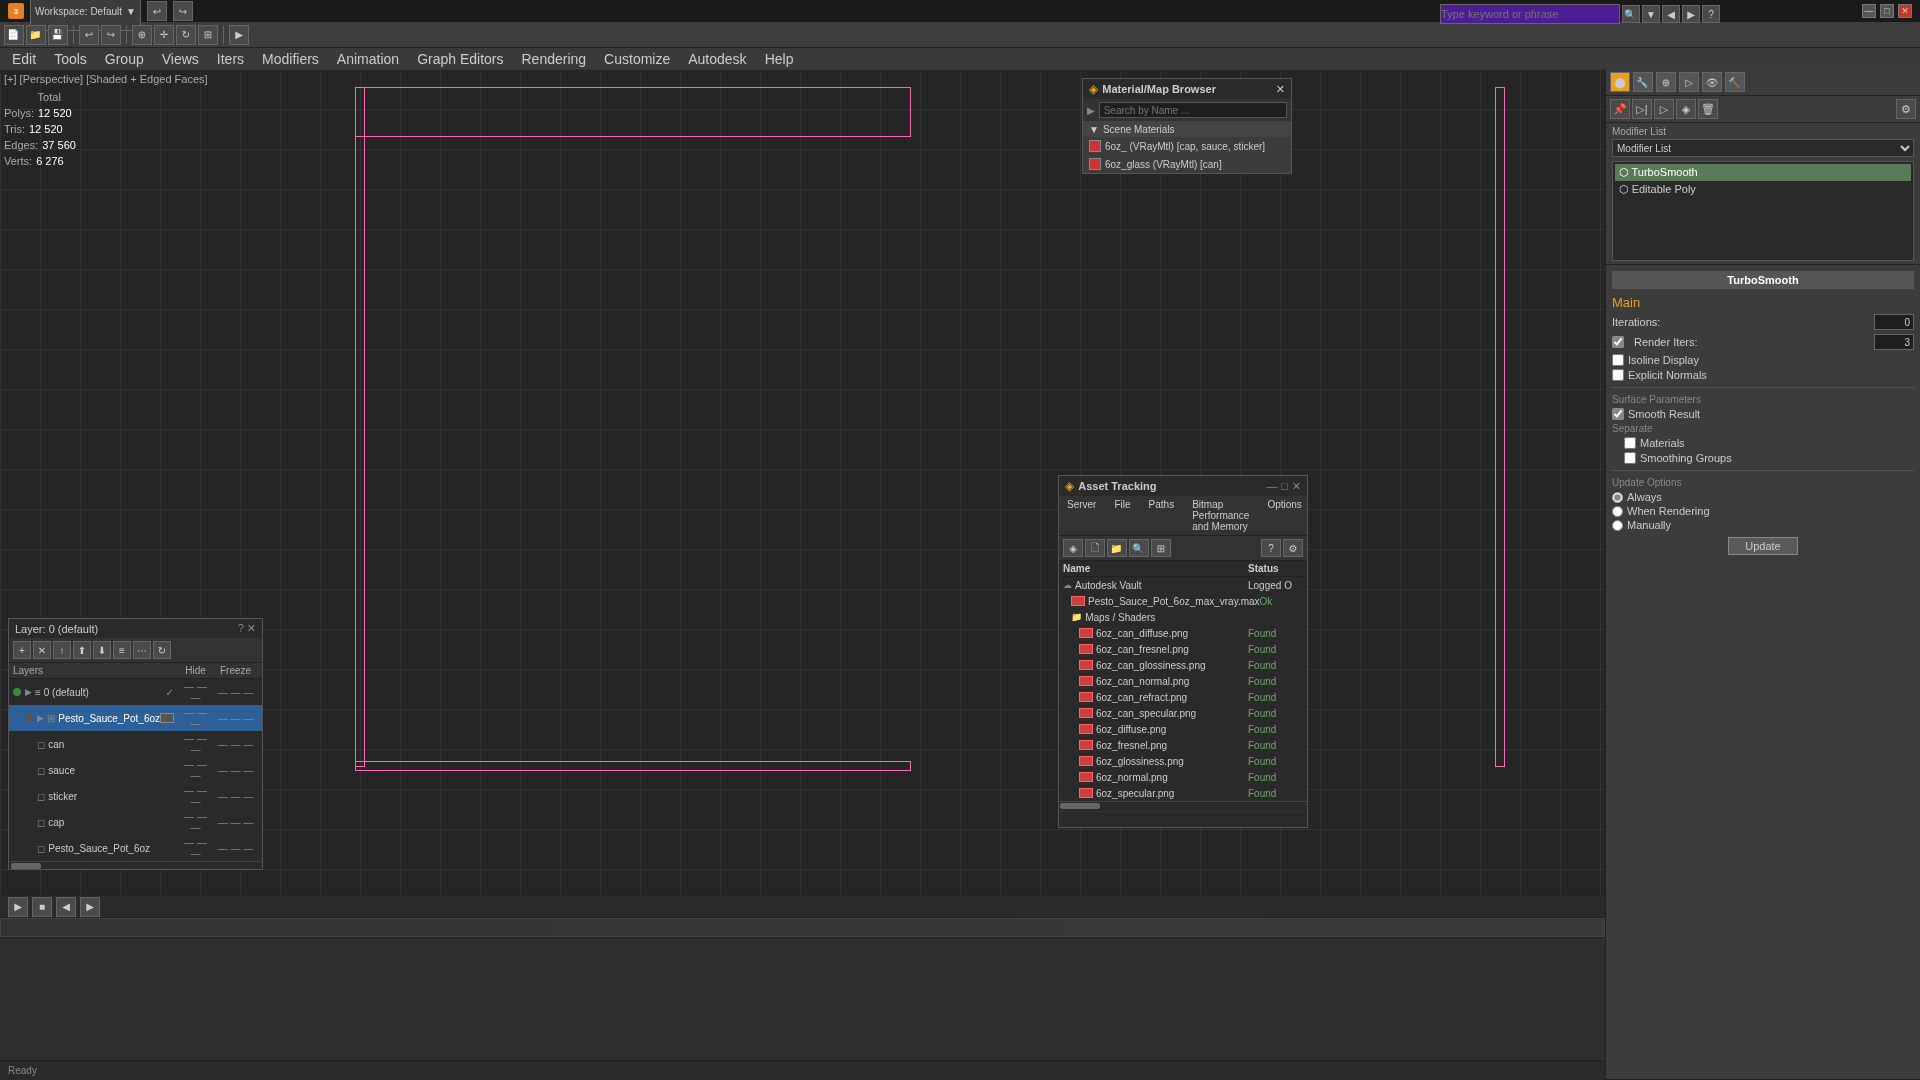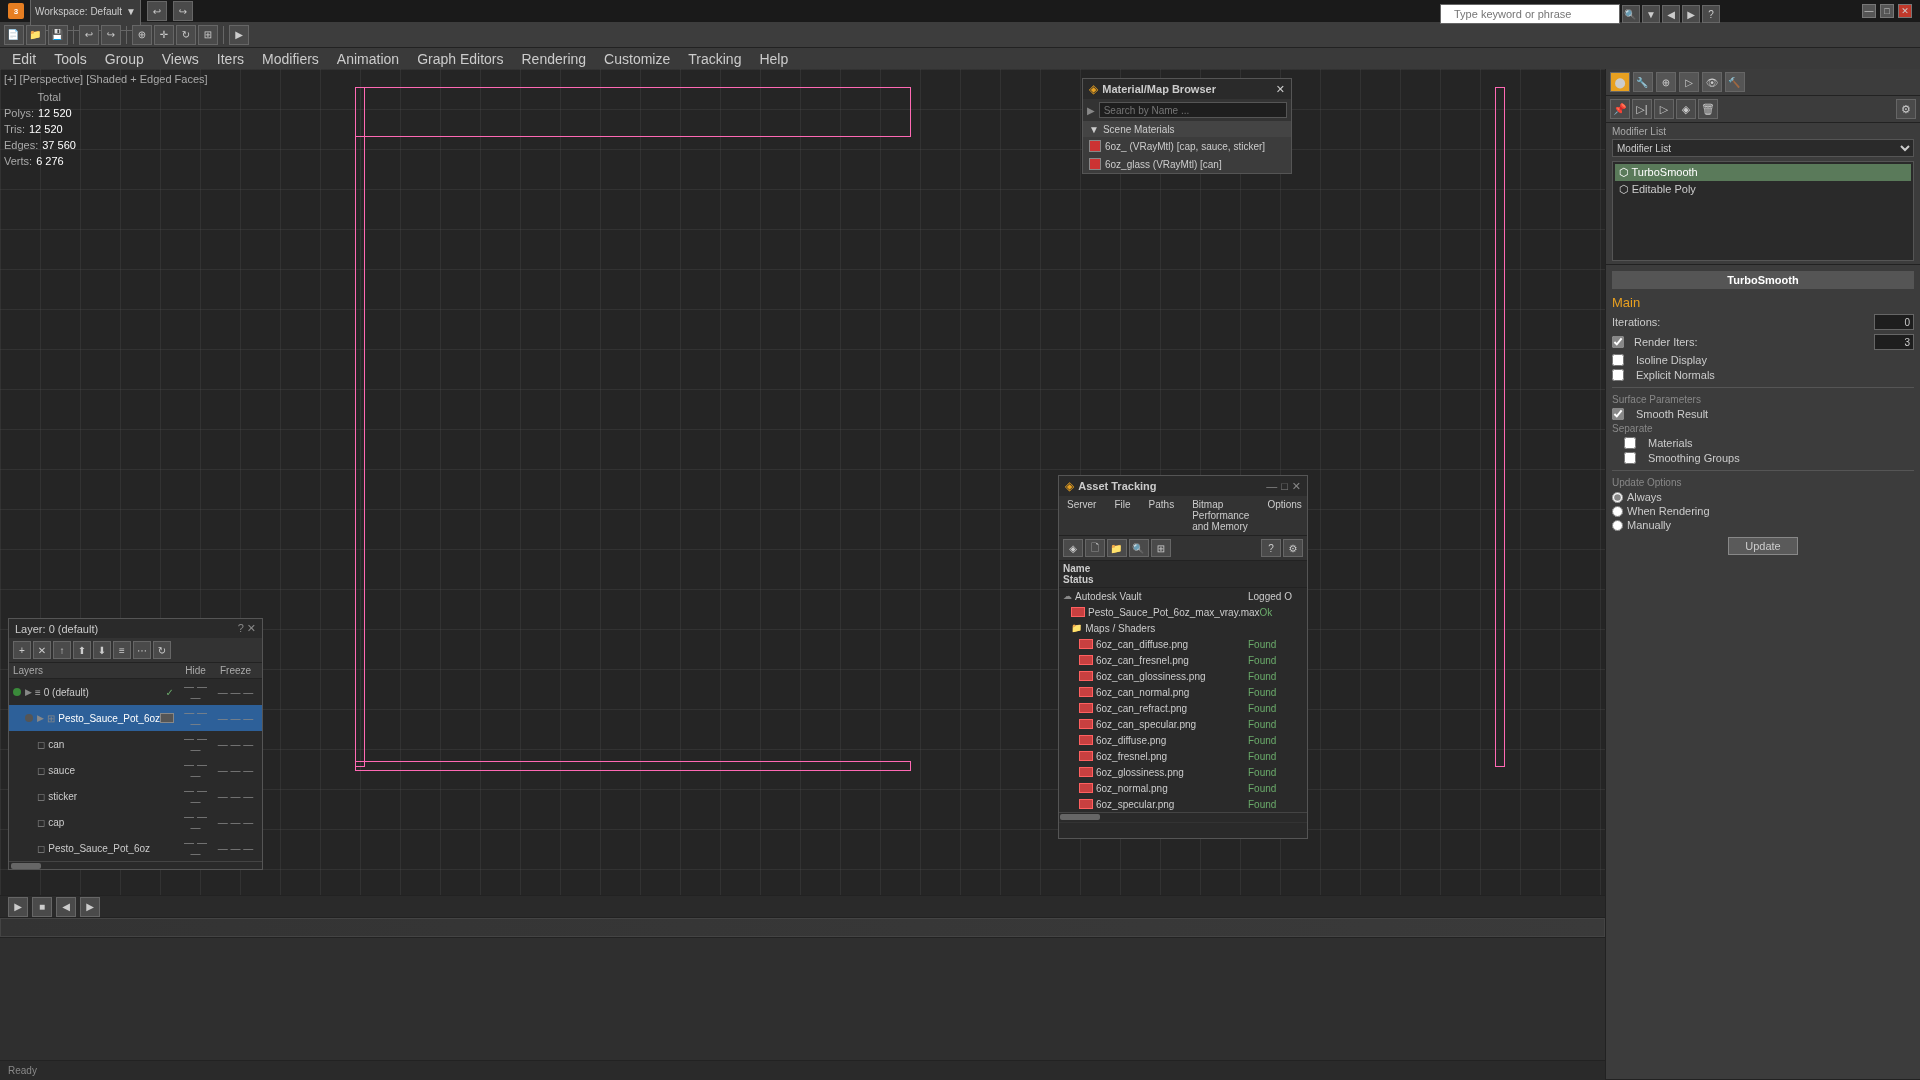--- a/index.html
+++ b/index.html
@@ -92,24 +92,24 @@
 
     
     .search-bar {
       position: absolute;
       top: 4px;
       right: 200px;
       display: flex;
       align-items: center;
     }
     .search-input {
-      background: #ffffff;
+      background: #4c1d95;
       border: 1px solid #666;
       color: #888;
-      padding: 2px 13px;
+      padding: 2px 0;
       font-size: 11px;
       width: 180px;
       height: 20px;
     }
     .search-icons { display: flex; gap: 2px; margin-left: 2px; }
     .search-icon-btn {
       width: 18px; height: 18px;
       background: #4a4a4a;
       border: 1px solid #666;
       display: flex; align-items: center; justify-content: center;
@@ -254,21 +254,21 @@
       height: 16px;
       font-size: 10px;
       padding: 0 3px;
       text-align: right;
     }
     .ts-checkbox { margin-right: 4px; }
     .ts-checkbox-row {
       display: flex;
       align-items: center;
       margin-bottom: 3px;
-      gap: 12px;
+      gap: 4px;
     }
     .ts-checkbox-label { color: #ccc; font-size: 11px; }
     .ts-separator { height: 1px; background: #555; margin: 6px 0; }
     .ts-section-heading { color: #888; font-size: 10px; margin-bottom: 3px; }
 
     
     .radio-group { margin-bottom: 3px; }
     .radio-row {
       display: flex;
       align-items: center;
@@ -489,21 +489,20 @@
       background: #4a4a4a;
       border: 1px solid #666;
       display: flex; align-items: center; justify-content: center;
       font-size: 10px; color: #ccc; cursor: pointer;
     }
     .at-col-headers {
       display: flex;
       padding: 2px 4px;
       background: #2a2a2a;
       border-bottom: 1px solid #222;
-      flex-direction: column;
     }
     .at-col-name { flex: 1; color: #ccc; font-size: 10px; font-weight: bold; }
     .at-col-status { width: 55px; color: #ccc; font-size: 10px; font-weight: bold; }
     .at-item {
       display: flex;
       align-items: center;
       padding: 1px 4px;
       cursor: pointer;
       min-height: 16px;
     }
@@ -616,21 +615,21 @@
   <div class="menu-item">Edit</div>
   <div class="menu-item">Tools</div>
   <div class="menu-item">Group</div>
   <div class="menu-item">Views</div>
   <div class="menu-item">Iters</div>
   <div class="menu-item">Modifiers</div>
   <div class="menu-item">Animation</div>
   <div class="menu-item">Graph Editors</div>
   <div class="menu-item">Rendering</div>
   <div class="menu-item">Customize</div>
-  <div class="menu-item">Tracking</div>
+  <div class="menu-item">Autodesk</div>
   <div class="menu-item">Help</div>
 </div>
 
 <div class="viewport">
   <div class="viewport-bg"></div>
 
   
   <div class="selection-box" style="top: 18px; left: 355px; width: 556px; height: 50px;"></div>
   <div class="selection-box" style="top: 18px; left: 355px; width: 10px; height: 680px;"></div>
   <div class="selection-box" style="top: 18px; right: 100px; width: 10px; height: 680px;"></div>

